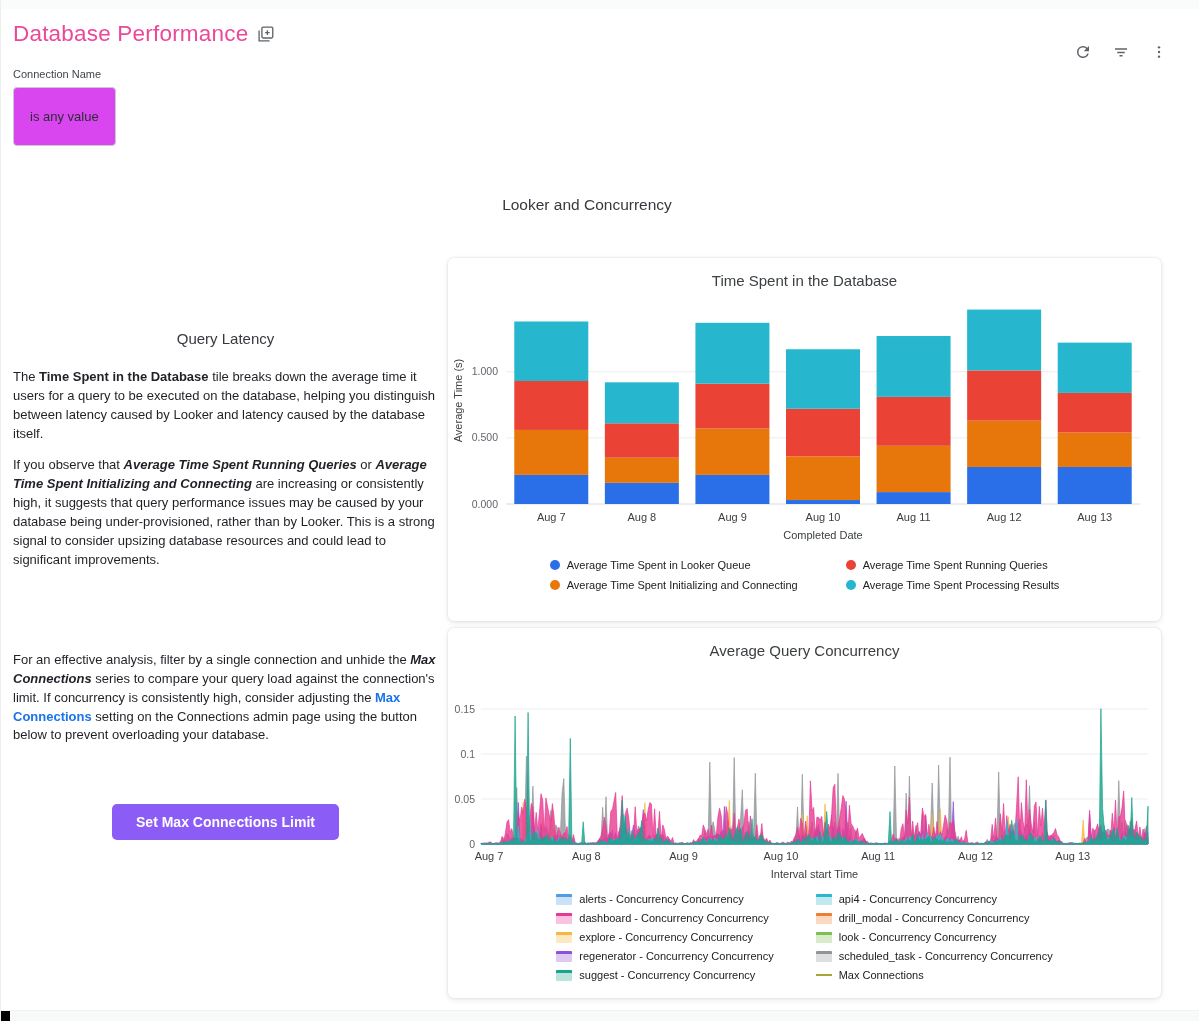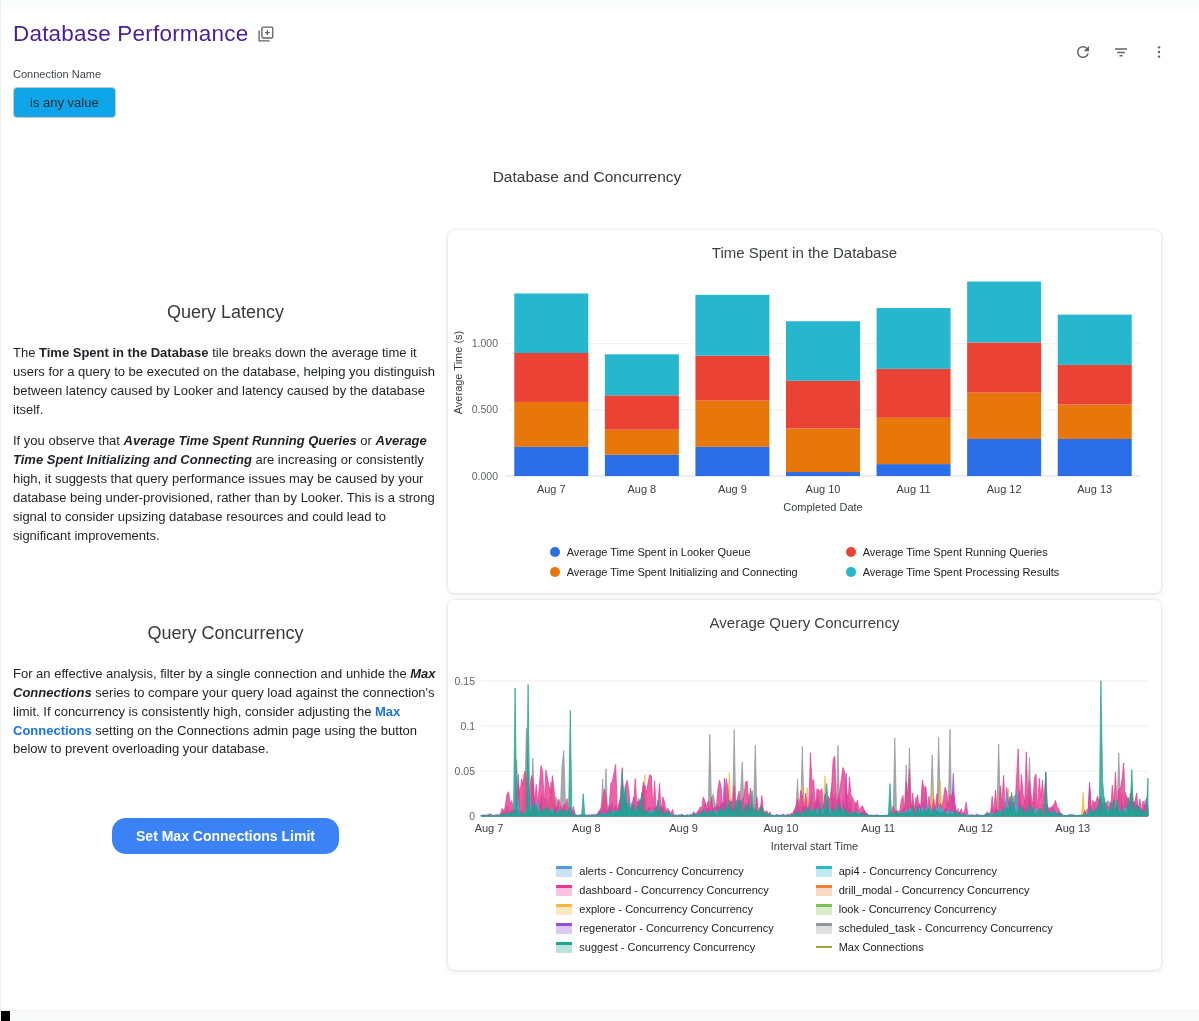--- a/index.html
+++ b/index.html
@@ -6,56 +6,56 @@
   body{
     width:1199px;height:1021px;position:relative;overflow:hidden;
     background:#ffffff;border-left:1px solid #eceeef;box-sizing:border-box;
     font-family:"Liberation Sans",sans-serif;color:#202124;
   }
   .top-strip{position:absolute;top:0;left:0;right:0;height:9px;background:#fafbfb}
   
   .header{padding:17px 0 0 12px;position:relative}
   .breadcrumb{font-size:11px;color:#6b7076;letter-spacing:.1px}
   .title-row{display:flex;align-items:center;margin-top:4px}
-  .page-title{font-size:22.5px;font-weight:400;color:#4c1d95;letter-spacing:.2px}
+  .page-title{font-size:22.5px;font-weight:400;color:#ec4899;letter-spacing:.2px}
   .title-icon{margin-left:9px;color:#5f6368;display:flex}
   .header-actions{position:absolute;right:30px;top:42px;display:flex;gap:18px;align-items:center;color:#5f6368}
   .icon-btn{width:20px;height:20px;display:flex;align-items:center;justify-content:center;cursor:pointer}
   
   .filter-area{margin:21px 0 0 12px}
   .filter-label{font-size:11px;color:#40464d}
   .filter-chip{display:inline-block;margin-top:7px;border:1px solid #c8cacd;border-radius:4px;
-    padding:7px 16px;font-size:13px;color:#2a2e33;background:#0ea5e9;cursor:pointer}
+    padding:21px 16px;font-size:13px;color:#2a2e33;background:#d946ef;cursor:pointer}
   
   .section-title{width:1148px;margin:50px 0 0 12px;text-align:center;font-size:15.5px;color:#37393e}
   .grid{display:grid;grid-template-columns:425px 713px;column-gap:10px;row-gap:7px;margin:44px 0 0 12px}
   .card{background:#fff;border-radius:6px;position:relative;
     box-shadow:0 0 3px rgba(0,0,0,.12),0 2px 6px rgba(0,0,0,.08)}
   .card1{height:363px}
   .card2{height:370px}
   .card-title{text-align:center;padding-top:14px;font-size:15px;color:#3c4043}
   .tile1{padding-top:72px}
   .tile2{padding-top:23px}
-  .tile-title{text-align:center;font-size:18px;color:#37393e;margin:0 0 21px 0}
+  .tile-title{text-align:center;font-size:15px;color:#37393e;margin:0 0 21px 0}
   .tile-body{font-size:13px;line-height:1.45;color:#1f2126;padding-right:2px}
   .tile-body p{margin:0 0 13px 0}
   .tile-body .b{font-weight:700}
   .tile-body .i{font-style:italic}
   .tile-body .link{color:#1a73e8;font-weight:700;cursor:pointer}
-  .btn{display:block;margin:59px auto 0;background:#3b82f6;color:#fff;border:none;border-radius:14px;
+  .btn{display:block;margin:59px auto 0;background:#8b5cf6;color:#fff;border:none;border-radius:5px;
     padding:10px 24px;font-size:14px;font-weight:700;font-family:inherit;cursor:pointer}
   
   svg text{font-family:"Liberation Sans",sans-serif}
   .tick{font-size:10.5px;fill:#61656a}
   .xtick{font-size:11px;fill:#3c4043}
   .axis-title{font-size:11px;fill:#3c4043}
   
   .legend{display:grid;grid-template-columns:max-content max-content;justify-content:center;
     font-size:11px;color:#202124}
-  .legend1{column-gap:48px;row-gap:8px;margin-top:23px}
+  .legend1{column-gap:48px;row-gap:8px;margin-top:8px}
   .legend2{column-gap:42px;row-gap:7px;margin-top:0}
   .legend-item{display:flex;align-items:center;gap:7px;cursor:pointer}
   .dot{width:10px;height:10px;border-radius:50%;flex:0 0 auto}
   .swatch{width:16px;height:8px;border-radius:1px;flex:0 0 auto}
   .swatch-line{width:16px;height:0;border-top:2.5px solid;flex:0 0 auto}
   
   .bottom-strip{position:absolute;left:0;right:0;bottom:0;height:10px;background:#f8f9f9;border-top:1px solid #f1f2f2}
   .corner-artifact{position:absolute;left:0;bottom:0;width:9px;height:10px;background:#000}
 </style>
 </head>
@@ -93,21 +93,21 @@
       </svg>
     </span>
   </div>
 </div>
 
 <div class="filter-area">
   <div class="filter-label">Connection Name</div>
   <div class="filter-chip">is any value</div>
 </div>
 
-<div class="section-title">Database and Concurrency</div>
+<div class="section-title">Looker and Concurrency</div>
 
 <div class="grid">
 
   <div class="tile1">
     <div class="tile-title">Query Latency</div>
     <div class="tile-body">
       <p><span>The </span><span class="b">Time Spent in the Database</span><span> tile breaks down the average time it users for a query to be executed on the database, helping you distinguish between latency caused by Looker and latency caused by the database itself.</span></p>
       <p><span>If you observe that </span><span class="b i">Average Time Spent Running Queries</span><span> or </span><span class="b i">Average Time Spent Initializing and Connecting</span><span> are increasing or consistently high, it suggests that query performance issues may be caused by your database being under-provisioned, rather than by Looker. This is a strong signal to consider upsizing database resources and could lead to significant improvements.</span></p>
     </div>
   </div>
@@ -173,21 +173,20 @@
           <span>Average Time Spent Initializing and Connecting</span>
         </div>
         <div class="legend-item">
           <span class="dot" style="background: rgb(38, 182, 206);"></span>
           <span>Average Time Spent Processing Results</span>
         </div>
       </div>
   </div>
 
   <div class="tile2">
-    <div class="tile-title">Query Concurrency</div>
     <div class="tile-body">
       <p><span>For an effective analysis, filter by a single connection and unhide the </span><span class="b i">Max Connections</span><span> series to compare your query load against the connection's limit. If concurrency is consistently high, consider adjusting the </span><span class="link">Max Connections</span><span> setting on the Connections admin page using the button below to prevent overloading your database.</span></p>
     </div>
     <button class="btn">Set Max Connections Limit</button>
   </div>
 
   <div class="card card2">
     <div class="card-title">Average Query Concurrency</div>
     <svg id="chart2-svg" width="713" height="230" viewBox="0 0 713 230">
         <line x1="33" y1="185" x2="700" y2="185" stroke="#dadce0" stroke-width="1"></line>

